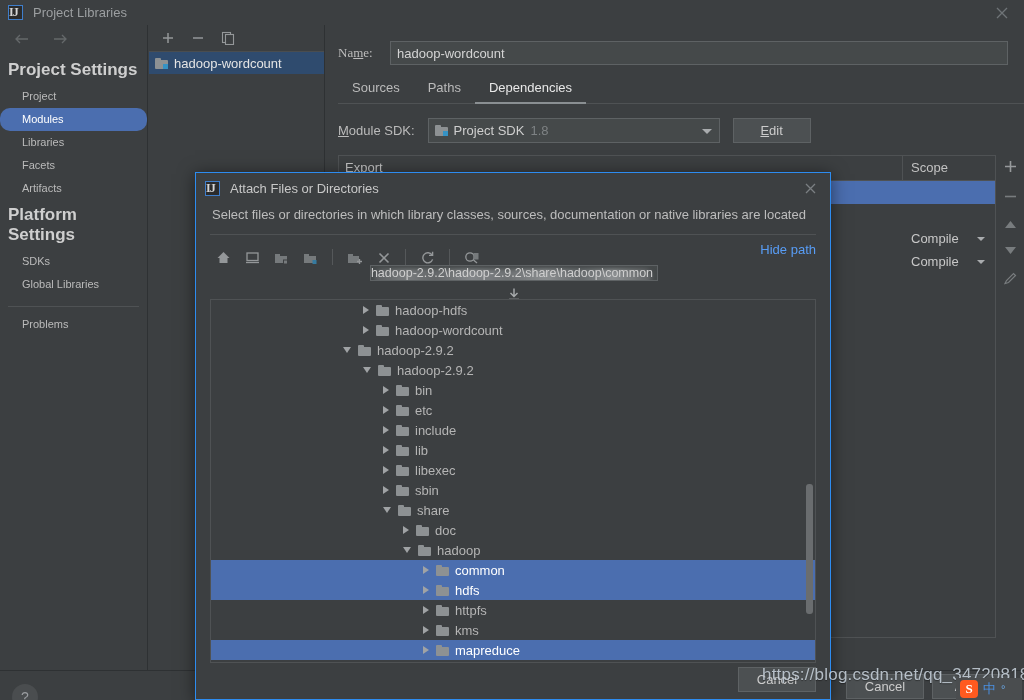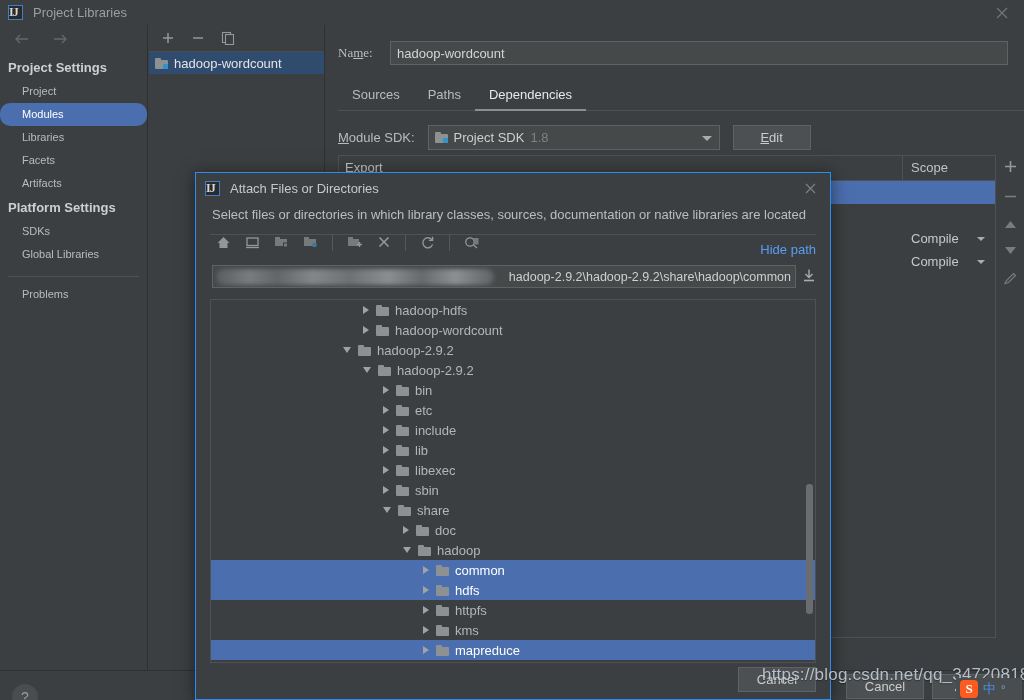--- a/index.html
+++ b/index.html
@@ -37,21 +37,21 @@
   }
 
   
   .sidebar {
     position: absolute; left: 0; top: 25px; width: 148px; height: 645px;
     background: #3c3f41; border-right: 1px solid #2e3133;
   }
   .nav-arrows { display: flex; gap: 18px; padding: 7px 0 0 12px; height: 30px; }
   .nav-arrows svg { opacity: .5; }
   .grp-head {
-    font-weight: bold; color: #cfcfcf; font-size: 13px;
+    font-weight: bold; color: #cfcfcf; font-size: 17px;
     padding: 5px 0 5px 8px;
   }
   .side-item {
     padding: 4px 0 4px 22px; font-size: 11px; color: #bbbbbb;
     height: 23px; line-height: 15px;
   }
   .side-item.selected { background: #4b6eaf; color: #ffffff; border-radius: 10px; }
   .side-sep {
     height: 1px; background: #4f5254; margin: 10px 8px 6px 8px;
   }
@@ -92,21 +92,21 @@
   }
   .name-row { display: flex; align-items: center; padding: 16px 16px 0 12px; }
   .name-label { width: 52px; font-size: 13px; color: #bbbbbb; font-family: Liberation Serif, serif; }
   .name-label u { text-decoration: underline; }
   .name-input {
     flex: 1; height: 24px; background: #45494a; border: 1px solid #5e6264;
     color: #d4d4d4; font-size: 13px; padding: 0 6px;
     font-family: "Liberation Sans", sans-serif;
   }
   .tabs {
-    display: flex; gap: 0; margin: 18px 0 0 12px;
+    display: flex; gap: 0; margin: 11px 0 0 12px;
     border-bottom: 1px solid #4f5254; padding-right: 16px;
   }
   .tab {
     padding: 4px 14px 7px 14px; font-size: 13px; color: #bbbbbb;
     border-bottom: 2px solid transparent; margin-bottom: -1px;
   }
   .tab.active { color: #e8e8e8; border-bottom-color: #8a8f92; }
   .sdk-row { display: flex; align-items: center; gap: 13px; padding: 14px 16px 0 12px; }
   .sdk-label { font-size: 13px; }
   .combo {
@@ -176,28 +176,28 @@
     box-shadow: 0 2px 16px rgba(0,0,0,.5);
   }
   .dlg-title {
     height: 30px; display: flex; align-items: center; padding-left: 9px; gap: 10px;
     font-size: 13px; color: #c8c8c8;
   }
   .dlg-close { position: absolute; right: 12px; top: 8px; opacity: .6; }
   .dlg-desc { padding: 4px 14px 0 16px; font-size: 13px; color: #bdbdbd; }
   .dlg-sep { height: 1px; background: #4f5254; margin: 12px 14px 0 14px; }
   .dlg-toolbar {
-    height: 30px; display: flex; align-items: flex-start; gap: 14px;
+    height: 30px; display: flex; align-items: flex-end; gap: 14px;
     padding-left: 20px; position: relative;
   }
   .tb-div { width: 1px; height: 16px; background: #55585a; }
   .hide-path {
     position: absolute; right: 14px; top: 7px; color: #589df6; font-size: 13px;
   }
-  .path-row { display: flex; align-items: center; gap: 6px; padding: 0 14px 0 16px; }
+  .path-row { display: flex; align-items: center; gap: 6px; padding: 0 14px 0 16px; flex-direction: column; }
   .path-field {
     flex: 1; height: 23px; background: #45494a; border: 1px solid #5e6264;
     display: flex; align-items: center; font-size: 12.5px; color: #cfcfcf;
     overflow: hidden; white-space: nowrap; justify-content: flex-end;
     padding-right: 4px; position: relative;
   }
   .path-blur {
     position: absolute; left: 3px; top: 3px; width: 278px; height: 16px;
     border-radius: 8px;
     background: linear-gradient(90deg,#5a5d5f 0%,#797c7e 12%,#636668 22%,

